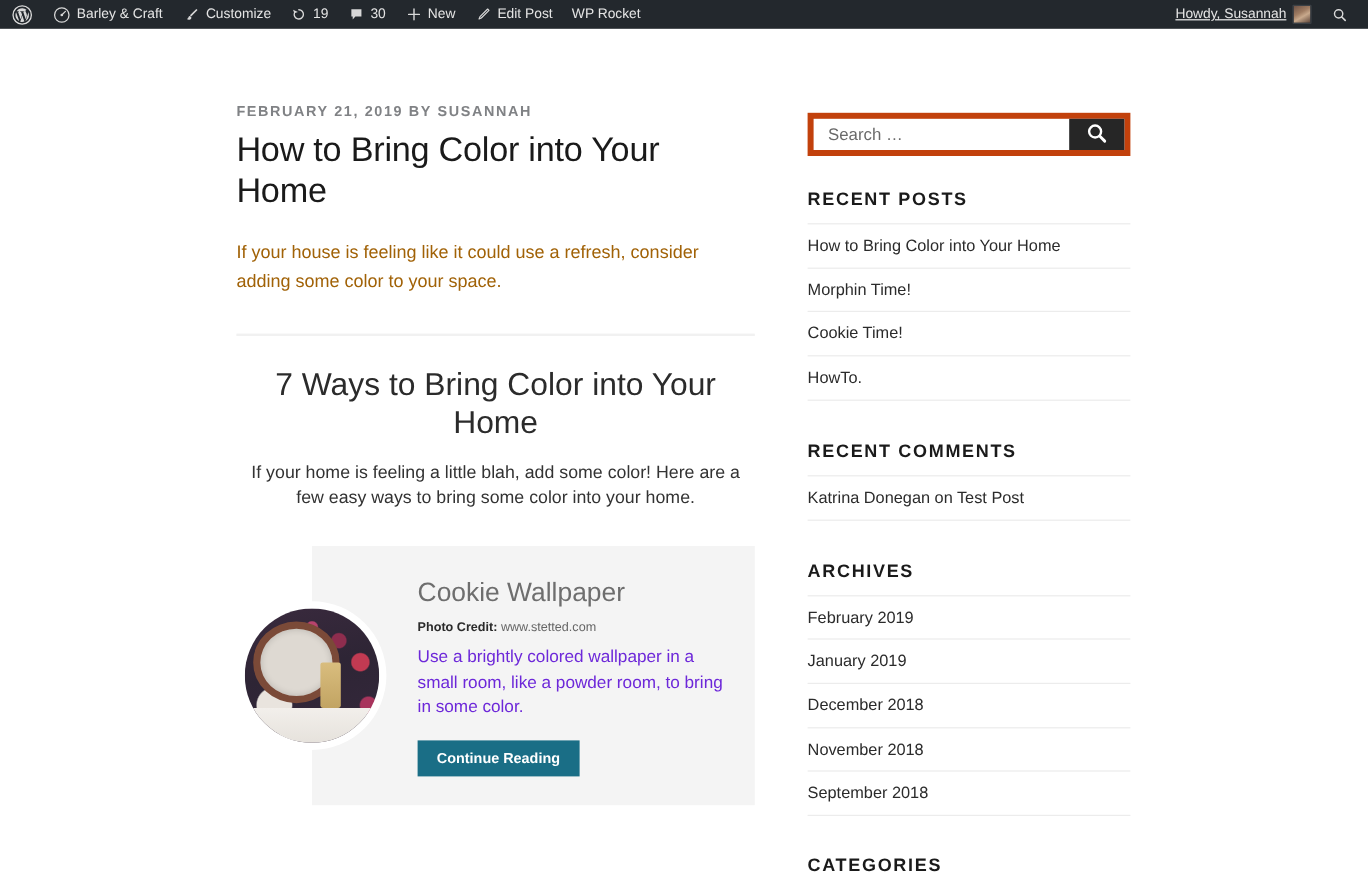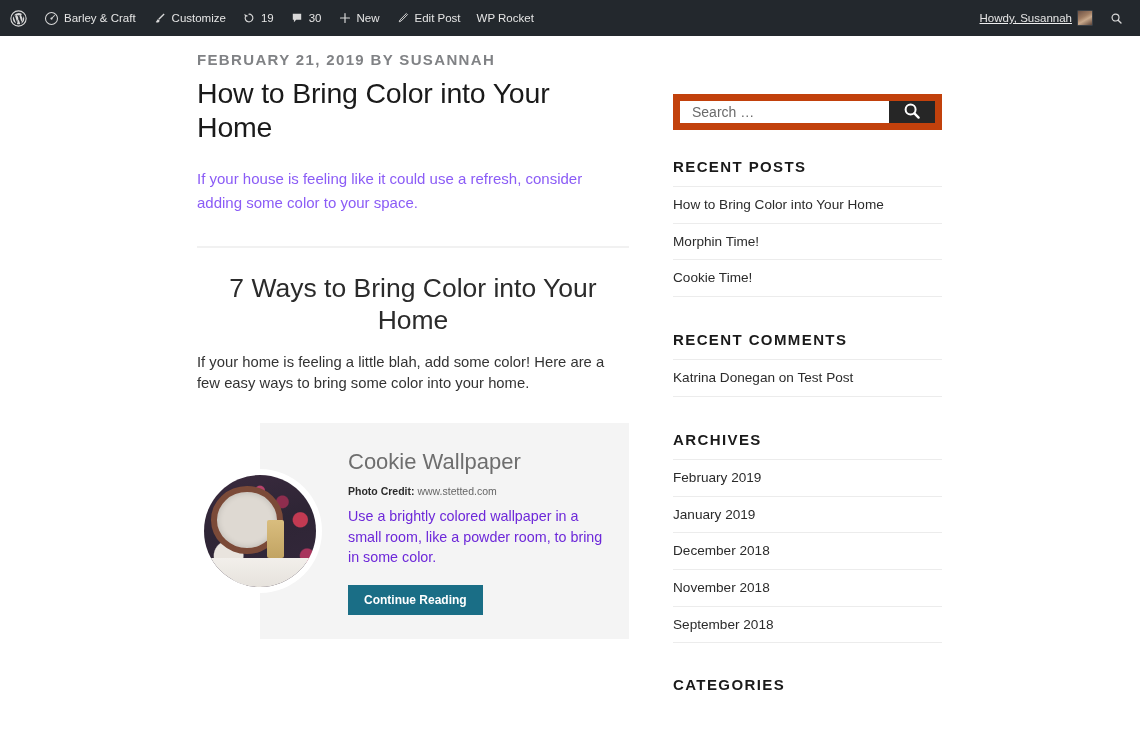--- a/index.html
+++ b/index.html
@@ -10,21 +10,21 @@
     overflow: hidden;
     background: #ffffff;
     font-family: "Liberation Sans", sans-serif;
     color: #333333;
   }
 
   
   #admin-bar {
     position: absolute;
     top: 0; left: 0;
-    width: 1140px; height: 36px;
+    width: 1140px; height: 24px;
     background: #23282d;
     color: #eeeeee;
     display: flex;
     align-items: center;
     font-size: 11.5px;
   }
   #admin-bar .ab-left { display: flex; align-items: center; height: 26px; }
   #admin-bar .ab-right { display: flex; align-items: center; height: 26px; margin-left: auto; padding-right: 8px; text-decoration: underline; }
   .ab-item {
     display: flex; align-items: center; gap: 5px;
@@ -59,40 +59,40 @@
   }
 
   
   #main-col {
     position: absolute;
     left: 197px; top: 0;
     width: 432px;
   }
 
   .entry-byline {
-    margin-top: 25px;
-    font-size: 15px;
+    margin-top: 60px;
+    font-size: 12px;
     font-weight: bold;
     letter-spacing: 1.35px;
     color: #808285;
     text-transform: uppercase;
   }
   .entry-title {
     margin-top: 8px;
     font-size: 28.5px;
     font-weight: normal;
     line-height: 1.2;
     color: #1a1a1a;
     letter-spacing: -0.2px;
   }
   .entry-p {
     margin-top: 23px;
     font-size: 15px;
     line-height: 1.6;
-    color: #8b5cf6;
+    color: #a16207;
   }
   .entry-p.second { margin-top: 27px; }
 
   .divider {
     margin-top: 31px;
     border: 0;
     border-top: 2px solid #f1f1f1;
   }
 
   .section-title {
@@ -101,20 +101,21 @@
     font-weight: normal;
     color: #2b2b2b;
     text-align: center;
     line-height: 1.2;
   }
   .section-sub {
     margin-top: 15px;
     font-size: 14.8px;
     line-height: 1.45;
     color: #333333;
+    text-align: center;
   }
 
   
   .card {
     position: relative;
     margin-top: 28px;
     margin-left: 63px;
     width: 369px;
     background: #f4f4f4;
     min-height: 172px;
@@ -220,21 +221,21 @@
   
   #sidebar {
     position: absolute;
     left: 673px; top: 0;
     width: 269px;
   }
   .search-row {
     margin-top: 68px;
     display: flex;
     height: 36px;
-    border: 7px solid #c2410c;
+    border: 5px solid #c2410c;
     background: #ffffff;
   }
   .search-input {
     flex: 1;
     border: 0;
     outline: none;
     padding: 0 12px;
     font-size: 14px;
     color: #5d5d5d;
     font-family: "Liberation Sans", sans-serif;
@@ -421,20 +422,23 @@
       <ul class="widget-list">
         <li>
               <a href="#">How to Bring Color into Your Home</a>
             </li>
         <li>
               <a href="#">Morphin Time!</a>
             </li>
         <li>
               <a href="#">Cookie Time!</a>
             </li>
+        <li>
+              <a href="#">HowTo.</a>
+            </li>
       </ul>
     </section>
 
     <section class="widget w-comments">
       <h4 class="widget-title">Recent Comments</h4>
       <ul class="widget-list">
         <li>
               <a href="#">Katrina Donegan on Test Post</a>
             </li>
       </ul>

